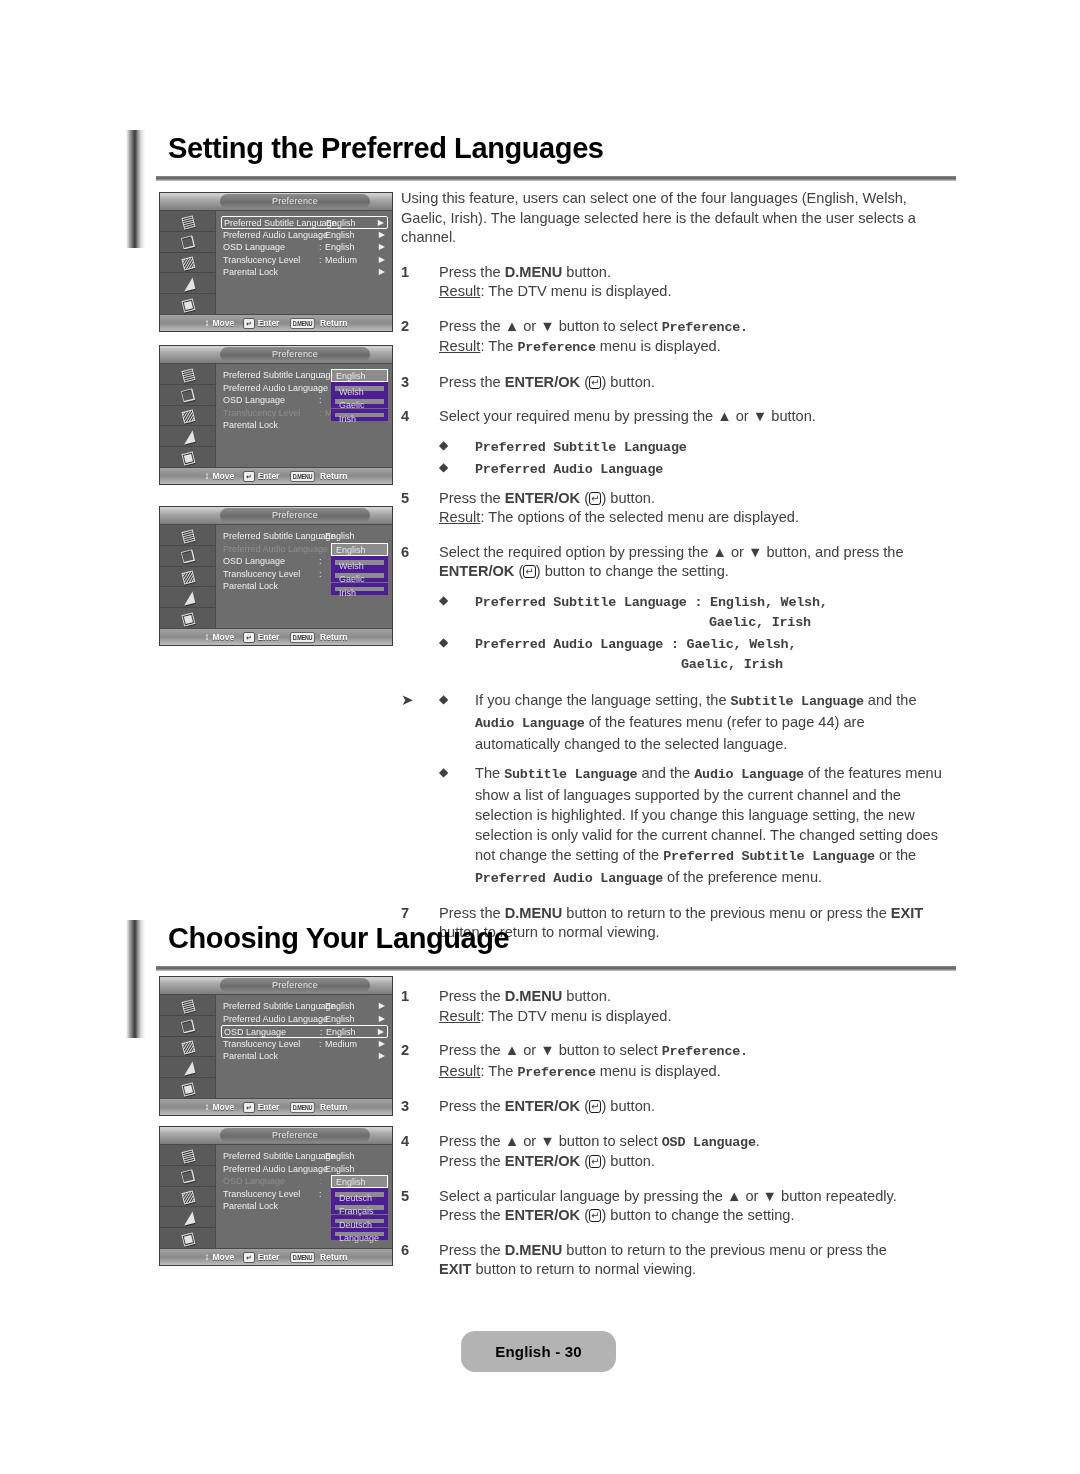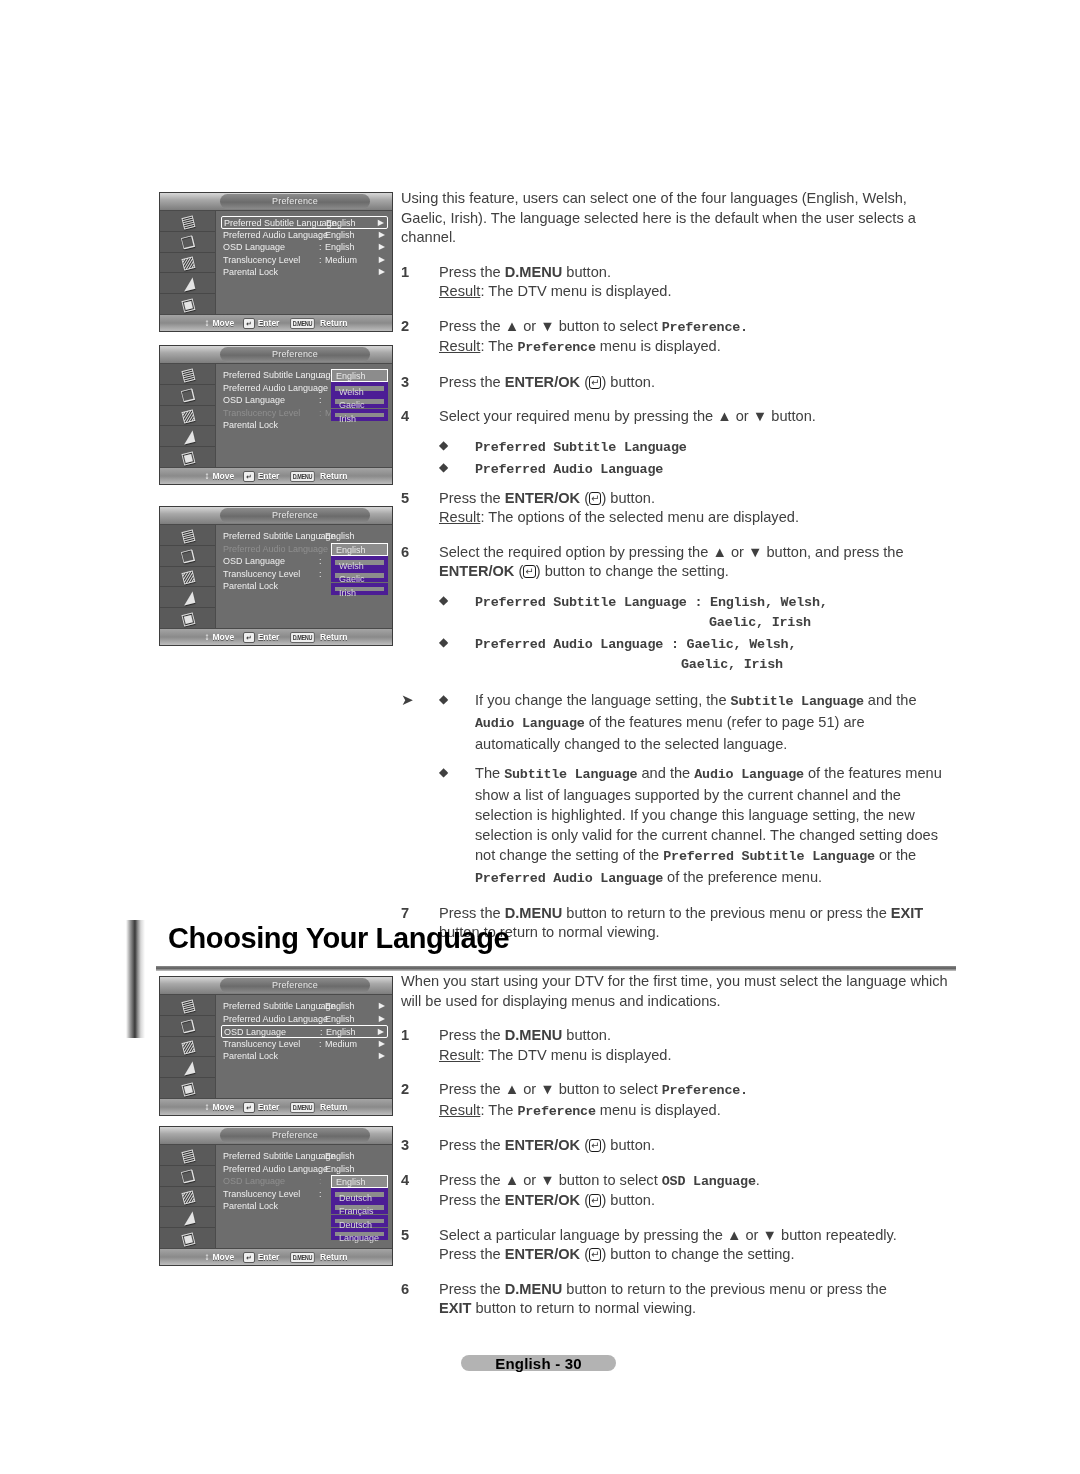--- a/index.html
+++ b/index.html
@@ -262,38 +262,44 @@
     font-family: "DejaVu Sans", sans-serif;
     letter-spacing: -1px;
   }
 
   
   .pagefoot {
     position: absolute;
     left: 461px;
     top: 1331px;
     width: 155px;
-    height: 16px;
+    height: 41px;
     border-radius: 14px;
     background: #b3b3b3;
     color: #000000;
     font-size: 15px;
     font-weight: bold;
     display: flex;
     align-items: center;
     justify-content: center;
     letter-spacing: 0.2px;
-    margin-top: 24px;
   }
 </style>
 </head>
 <body>
 
 <div class="page">
 
+  <div class="section" style="top:130px;">
+    <div class="head-wrap">
+      <div class="head-bar tall"></div>
+      <div class="head-title">Setting the Preferred Languages</div>
+      <div class="head-rule"></div>
+    </div>
+  </div>
 
   <div class="osd" style="left:159px; top:192px;">
     <div class="osd-titlebar">
       <div class="osd-tab">Preference</div>
     </div>
     <div class="osd-body">
       <div class="osd-icons">
         <div class="osd-icon-cell">
             <span class="glyph">▤</span>
           </div>
@@ -549,21 +555,21 @@
         <span class="mono">Preferred Audio Language : Gaelic, Welsh,</span>
         <span class="mono cont" style="padding-left:206px">Gaelic, Irish</span>
       </div>
     </div>
     <div class="gap"></div>
 
     <div class="note">
       <span class="arrow">➤</span>
       <div class="blt">
         <span class="dia">◆</span>
-        <span>If you change the language setting, the </span><span class="mono">Subtitle Language</span><span> and the </span><span class="mono">Audio Language</span><span> of the features menu (refer to page 51) are automatically changed to the selected language.</span>
+        <span>If you change the language setting, the </span><span class="mono">Subtitle Language</span><span> and the </span><span class="mono">Audio Language</span><span> of the features menu (refer to page 44) are automatically changed to the selected language.</span>
       </div>
       <div class="gap-sm"></div>
       <div class="blt">
         <span class="dia">◆</span>
         <span>The </span><span class="mono">Subtitle Language</span><span> and the </span><span class="mono">Audio Language</span><span> of the features menu show a list of languages supported by the current channel and the selection is highlighted. If you change this language setting, the new selection is only valid for the current channel. The changed setting does not change the setting of the </span><span class="mono">Preferred Subtitle Language</span><span> or the </span><span class="mono">Preferred Audio Language</span><span> of the preference menu.</span>
       </div>
     </div>
     <div class="gap"></div>
 
     <div class="step">
@@ -712,21 +718,20 @@
           <span>Enter</span>
         </span>
       <span class="fitem">
           <span class="fico dmenu">D.MENU</span>
           <span>Return</span>
         </span>
     </div>
   </div>
 
   <div class="txtcol" style="left:401px; top:972px; width:548px;">
-    <div class="para">When you start using your DTV for the first time, you must select the language which will be used for displaying menus and indications.</div>
     <div class="gap"></div>
 
     <div class="step">
       <span class="num">1</span>
       <span>Press the </span><b>D.MENU</b><span> button.</span><br>
       <span class="res"><u>Result</u><span>: The DTV menu is displayed.</span></span>
     </div>
     <div class="gap"></div>
 
     <div class="step">

